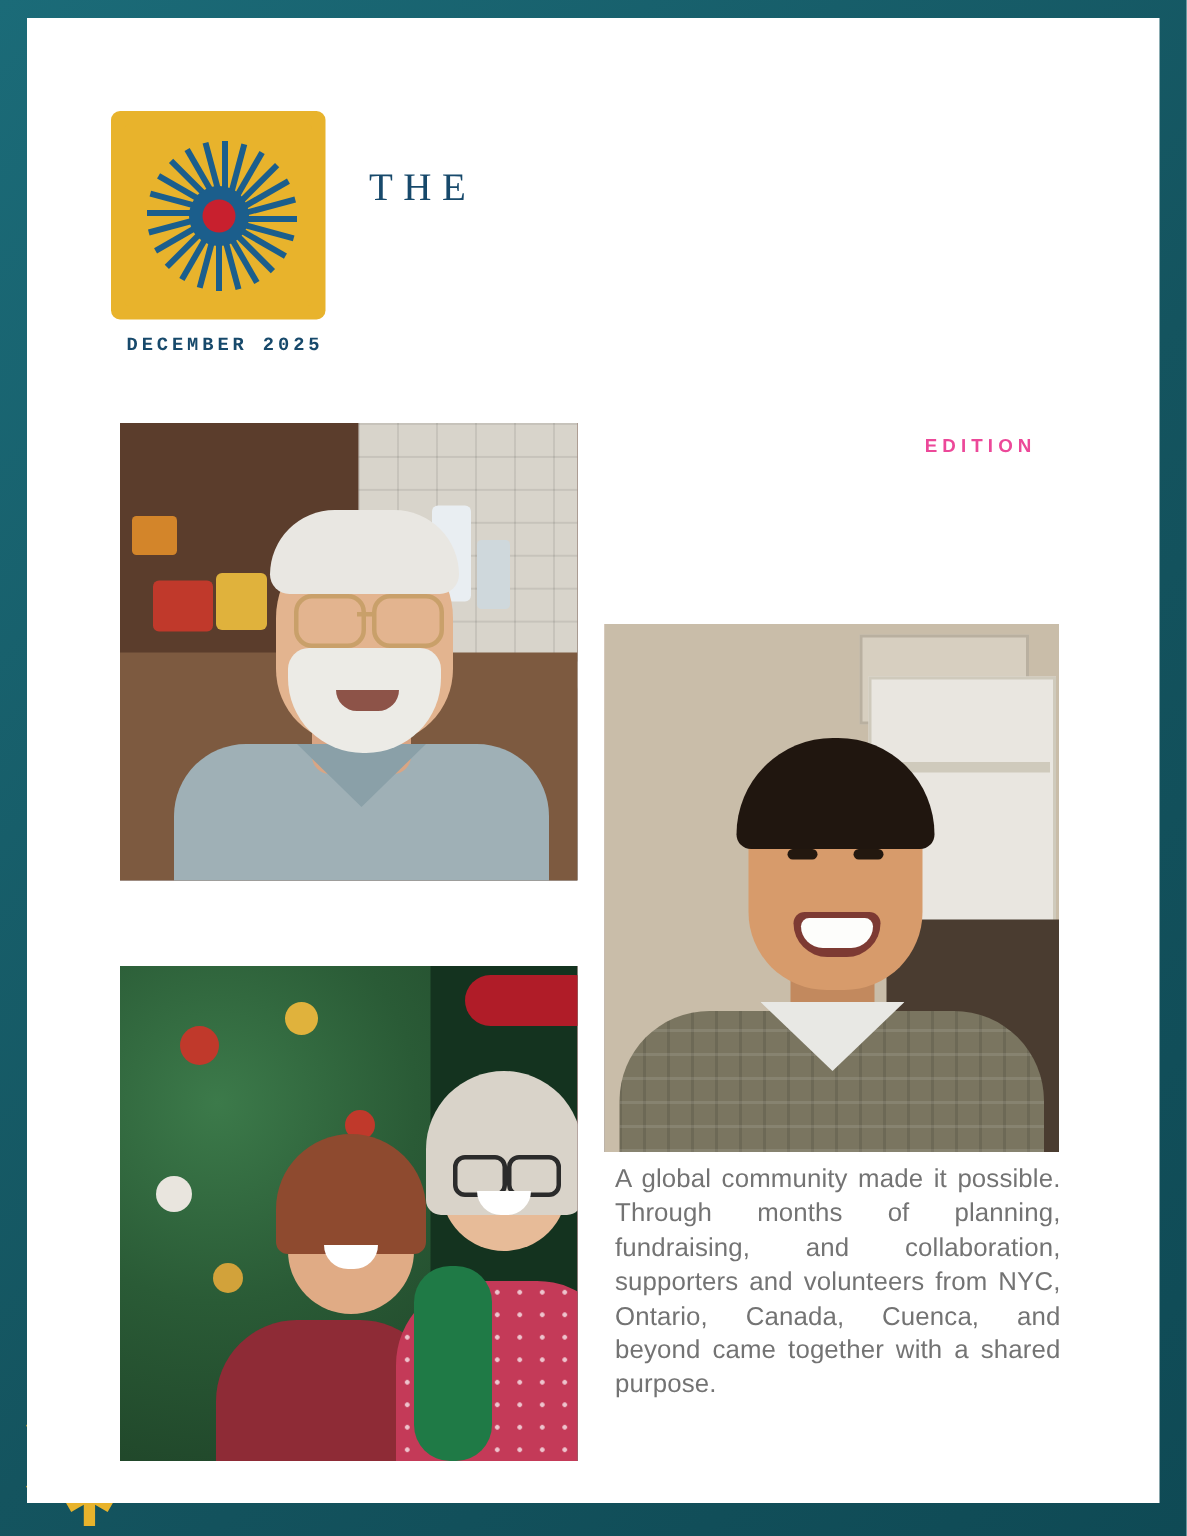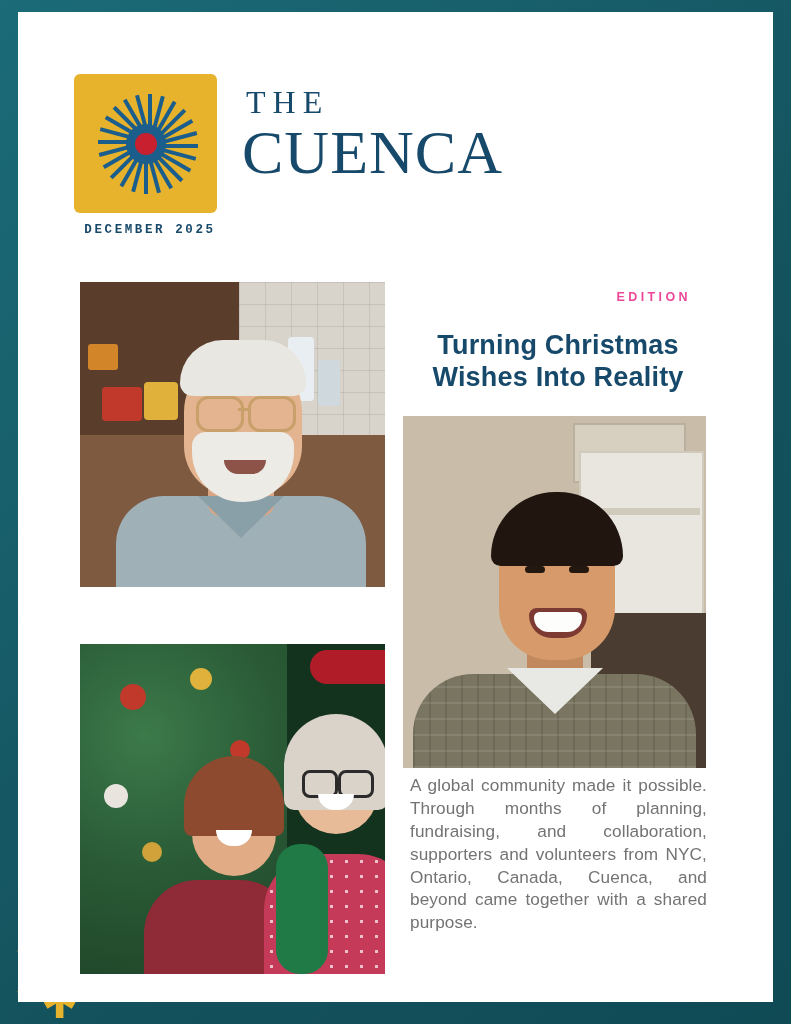--- a/index.html
+++ b/index.html
@@ -132,24 +132,25 @@
     width: 152px;
   }
   .masthead {
     position: absolute;
     left: 224px;
     top: 72px;
     color: #17496b;
   }
   .masthead .the {
     font-family: "Liberation Serif", serif;
-    font-size: 32px;
+    font-size: 26px;
     letter-spacing: 7px;
     font-weight: normal;
     margin-left: 4px;
+    margin-top: 26px;
   }
   .masthead .name {
     font-family: "Liberation Serif", serif;
     font-size: 62px;
     line-height: 0.96;
     letter-spacing: 1px;
     font-weight: normal;
     margin-top: 2px;
   }
   .christmas-script {
@@ -337,21 +338,20 @@
             <div class="ray" style="transform: rotate(330deg) translate(-2px,0)"></div>
             <div class="ray" style="transform: rotate(345deg) translate(-2px,0)"></div>
           </div>
           <div class="sun-core"></div>
         </div>
         <div class="issue-date">DECEMBER 2025</div>
       </div>
 
       <div class="masthead">
         <div class="the">THE</div>
-        <div class="name">CUENCA</div>
       </div>
 
       <div class="edition-label">EDITION</div>
     </div>
 
     <div class="photo photo-top-left">
       <div class="ph-bg">
         <div class="ph-shape man-wall"></div>
         <div class="ph-shape man-tile"></div>
         <div class="ph-shape man-tile-lines"></div>
@@ -392,21 +392,20 @@
         <div class="ph-shape wm-hairA"></div>
         <div class="ph-shape wm-smileA"></div>
         <div class="ph-shape wm-headB"></div>
         <div class="ph-shape wm-hairB"></div>
         <div class="ph-shape wm-glassesB-l"></div>
         <div class="ph-shape wm-glassesB-r"></div>
         <div class="ph-shape wm-smileB"></div>
       </div>
     </div>
 
-    <div class="headline">Turning Christmas Wishes Into Reality</div>
 
     <div class="photo photo-right">
       <div class="ph-bg">
         <div class="ph-shape boy-wall"></div>
         <div class="ph-shape boy-board"></div>
         <div class="ph-shape boy-cab"></div>
         <div class="ph-shape boy-cab-l"></div>
         <div class="ph-shape boy-chair"></div>
         <div class="ph-shape boy-shirt"></div>
         <div class="ph-shape boy-shirt-check"></div>

